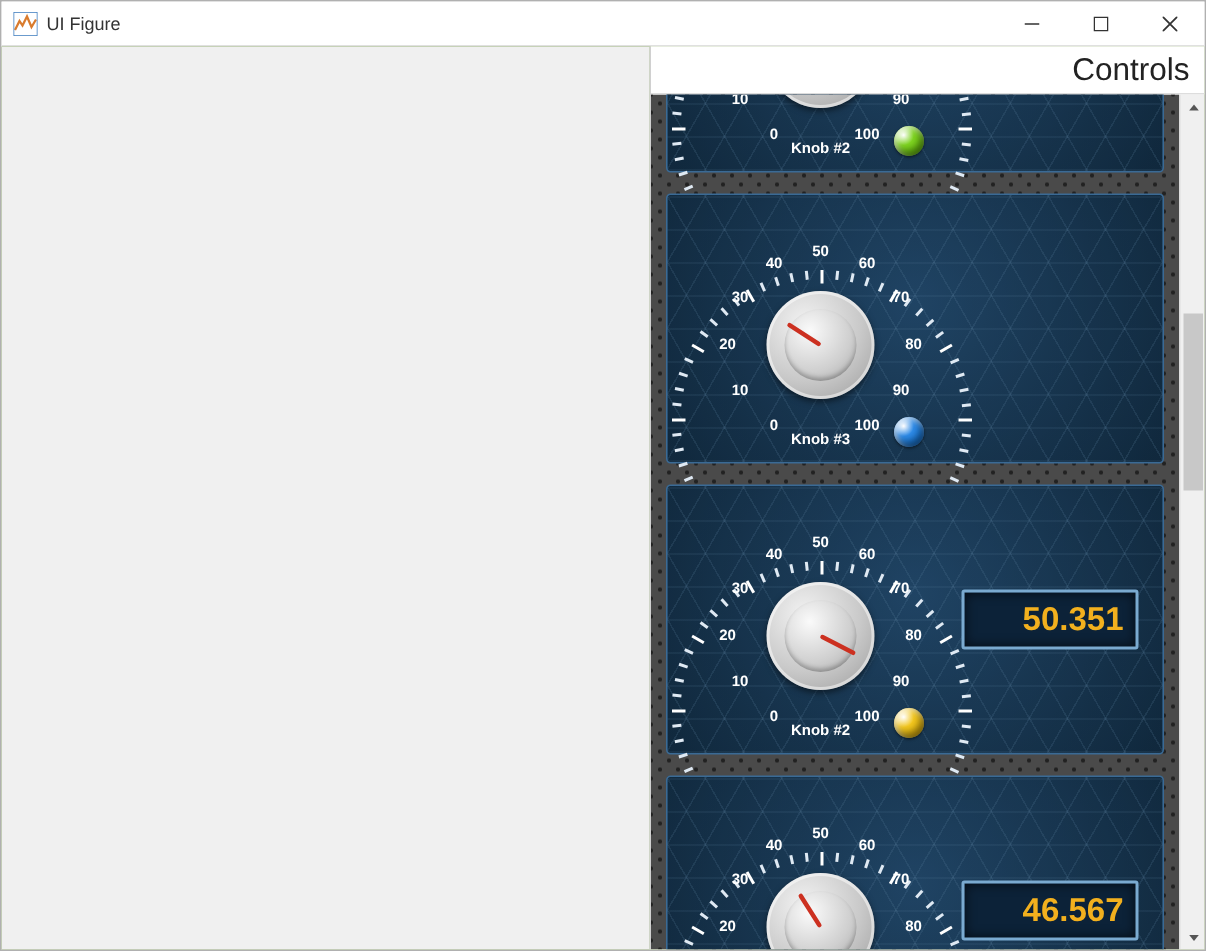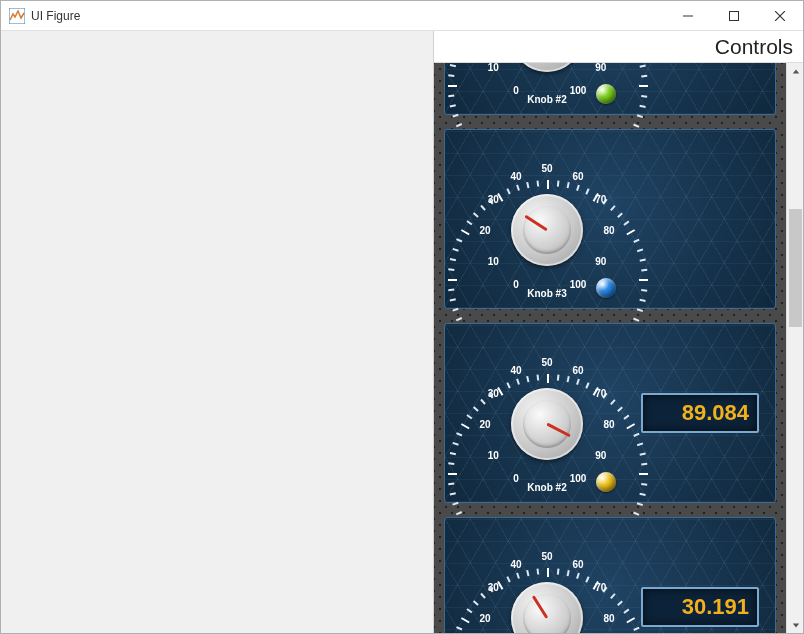--- a/index.html
+++ b/index.html
@@ -332,21 +332,21 @@
                 <div class="tick-label" style="left: 31px; top: -53.6936px;">60</div>
                 <div class="tick-label" style="left: 53.6936px; top: -31px;">70</div>
                 <div class="tick-label" style="left: 62px; top: -3.79641e-15px;">80</div>
                 <div class="tick-label" style="left: 53.6936px; top: 31px;">90</div>
                 <div class="tick-label" style="left: 31px; top: 53.6936px;">100</div>
               </div>
               <div class="dial-needle" style="transform: translate(-50%, -100%) rotate(117.252deg);"></div>
             </div>
             <div class="knob-label">Knob #2</div>
             <div class="lamp" style="left: 151px; top: 147.694px; background: radial-gradient(circle at 32% 30%, rgb(255, 255, 255) 0%, rgb(242, 198, 30) 35%, rgb(202, 158, 0) 100%);"></div>
-            <div class="readout">89.084</div>
+            <div class="readout">50.351</div>
           </div>
           <div class="knob-card">
             <div class="knob-dial">
               <div class="dial-ring"></div>
               <div class="dial-cap"></div>
               <div class="tick-layer">
                 <div class="tick" style="transform: rotate(-66deg) translateY(-50px);"></div>
                 <div class="tick major" style="transform: rotate(-60deg) translateY(-50px);"></div>
                 <div class="tick" style="transform: rotate(-54deg) translateY(-50px);"></div>
                 <div class="tick" style="transform: rotate(-48deg) translateY(-50px);"></div>
@@ -372,21 +372,21 @@
                 <div class="tick-label" style="left: -62px; top: -3.79641e-15px;">20</div>
                 <div class="tick-label" style="left: -53.6936px; top: -31px;">30</div>
                 <div class="tick-label" style="left: -31px; top: -53.6936px;">40</div>
                 <div class="tick-label" style="left: 0px; top: -62px;">50</div>
                 <div class="tick-label" style="left: 31px; top: -53.6936px;">60</div>
                 <div class="tick-label" style="left: 53.6936px; top: -31px;">70</div>
                 <div class="tick-label" style="left: 62px; top: -3.79641e-15px;">80</div>
               </div>
               <div class="dial-needle" style="transform: translate(-50%, -100%) rotate(-32.379deg);"></div>
             </div>
-            <div class="readout">30.191</div>
+            <div class="readout">46.567</div>
           </div>
         </div>
       <div class="scrollbar">
         <div class="sb-btn up">
             <svg viewBox="0 0 10 10">
               <path d="M1 7 L5 2 L9 7 Z"></path>
             </svg>
           </div>
         <div class="sb-thumb" id="sb-thumb" style="top: 145.64px; height: 117.92px;"></div>
         <div class="sb-btn down">

